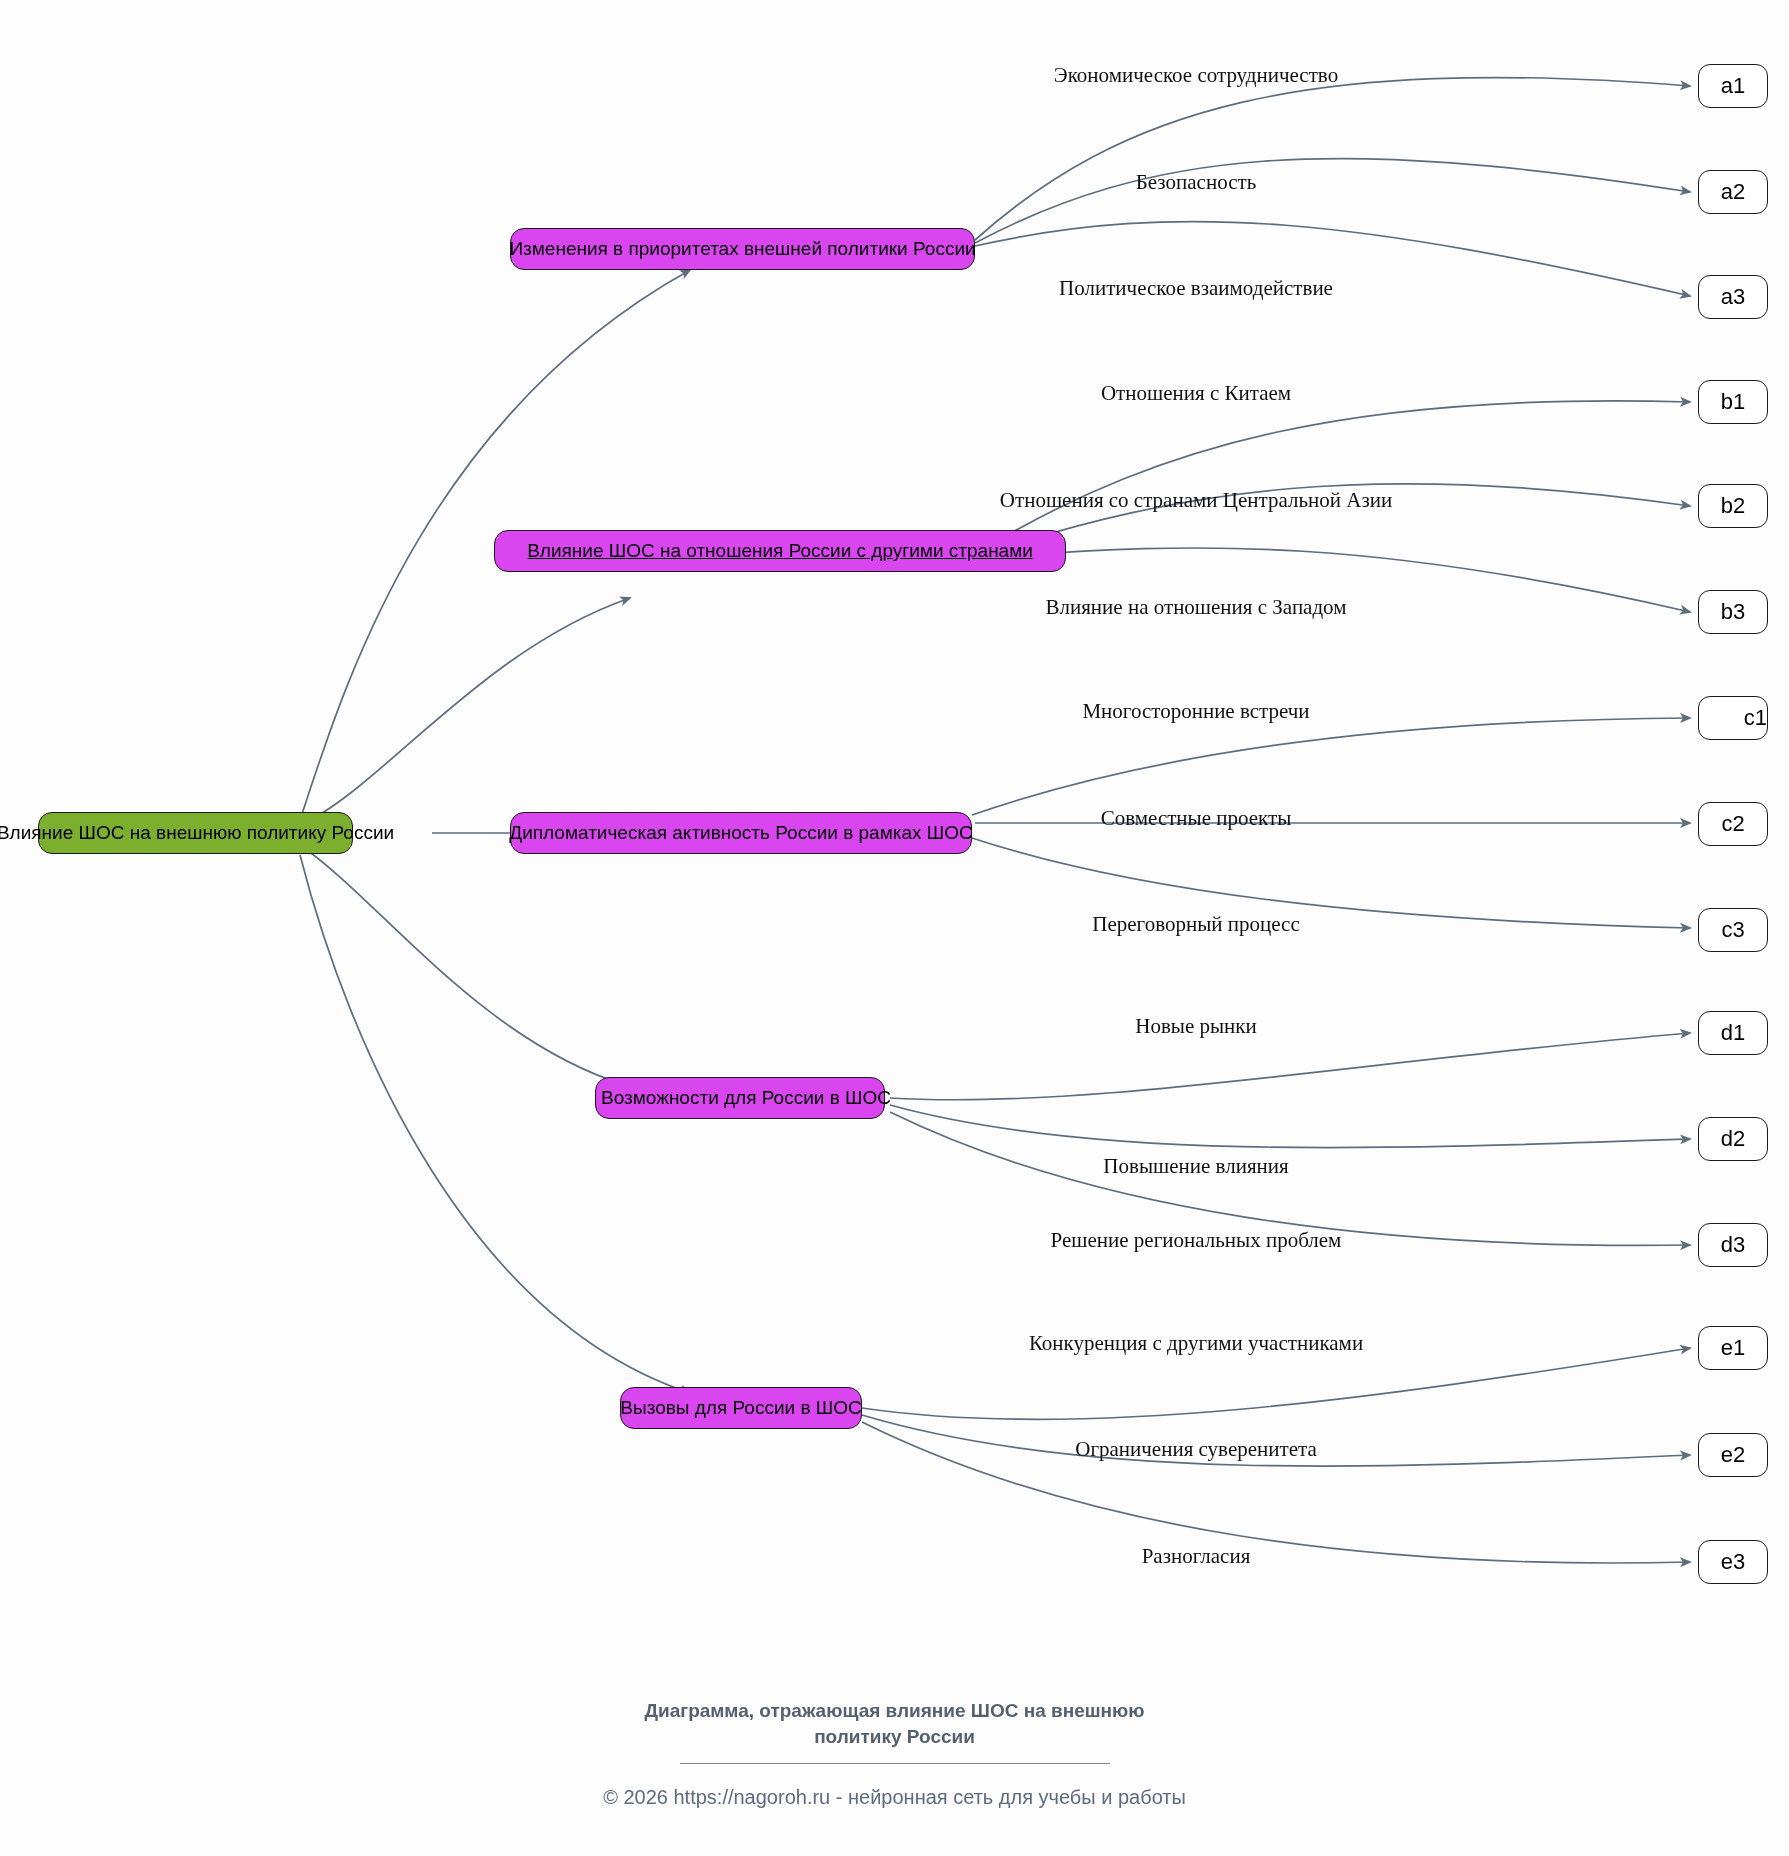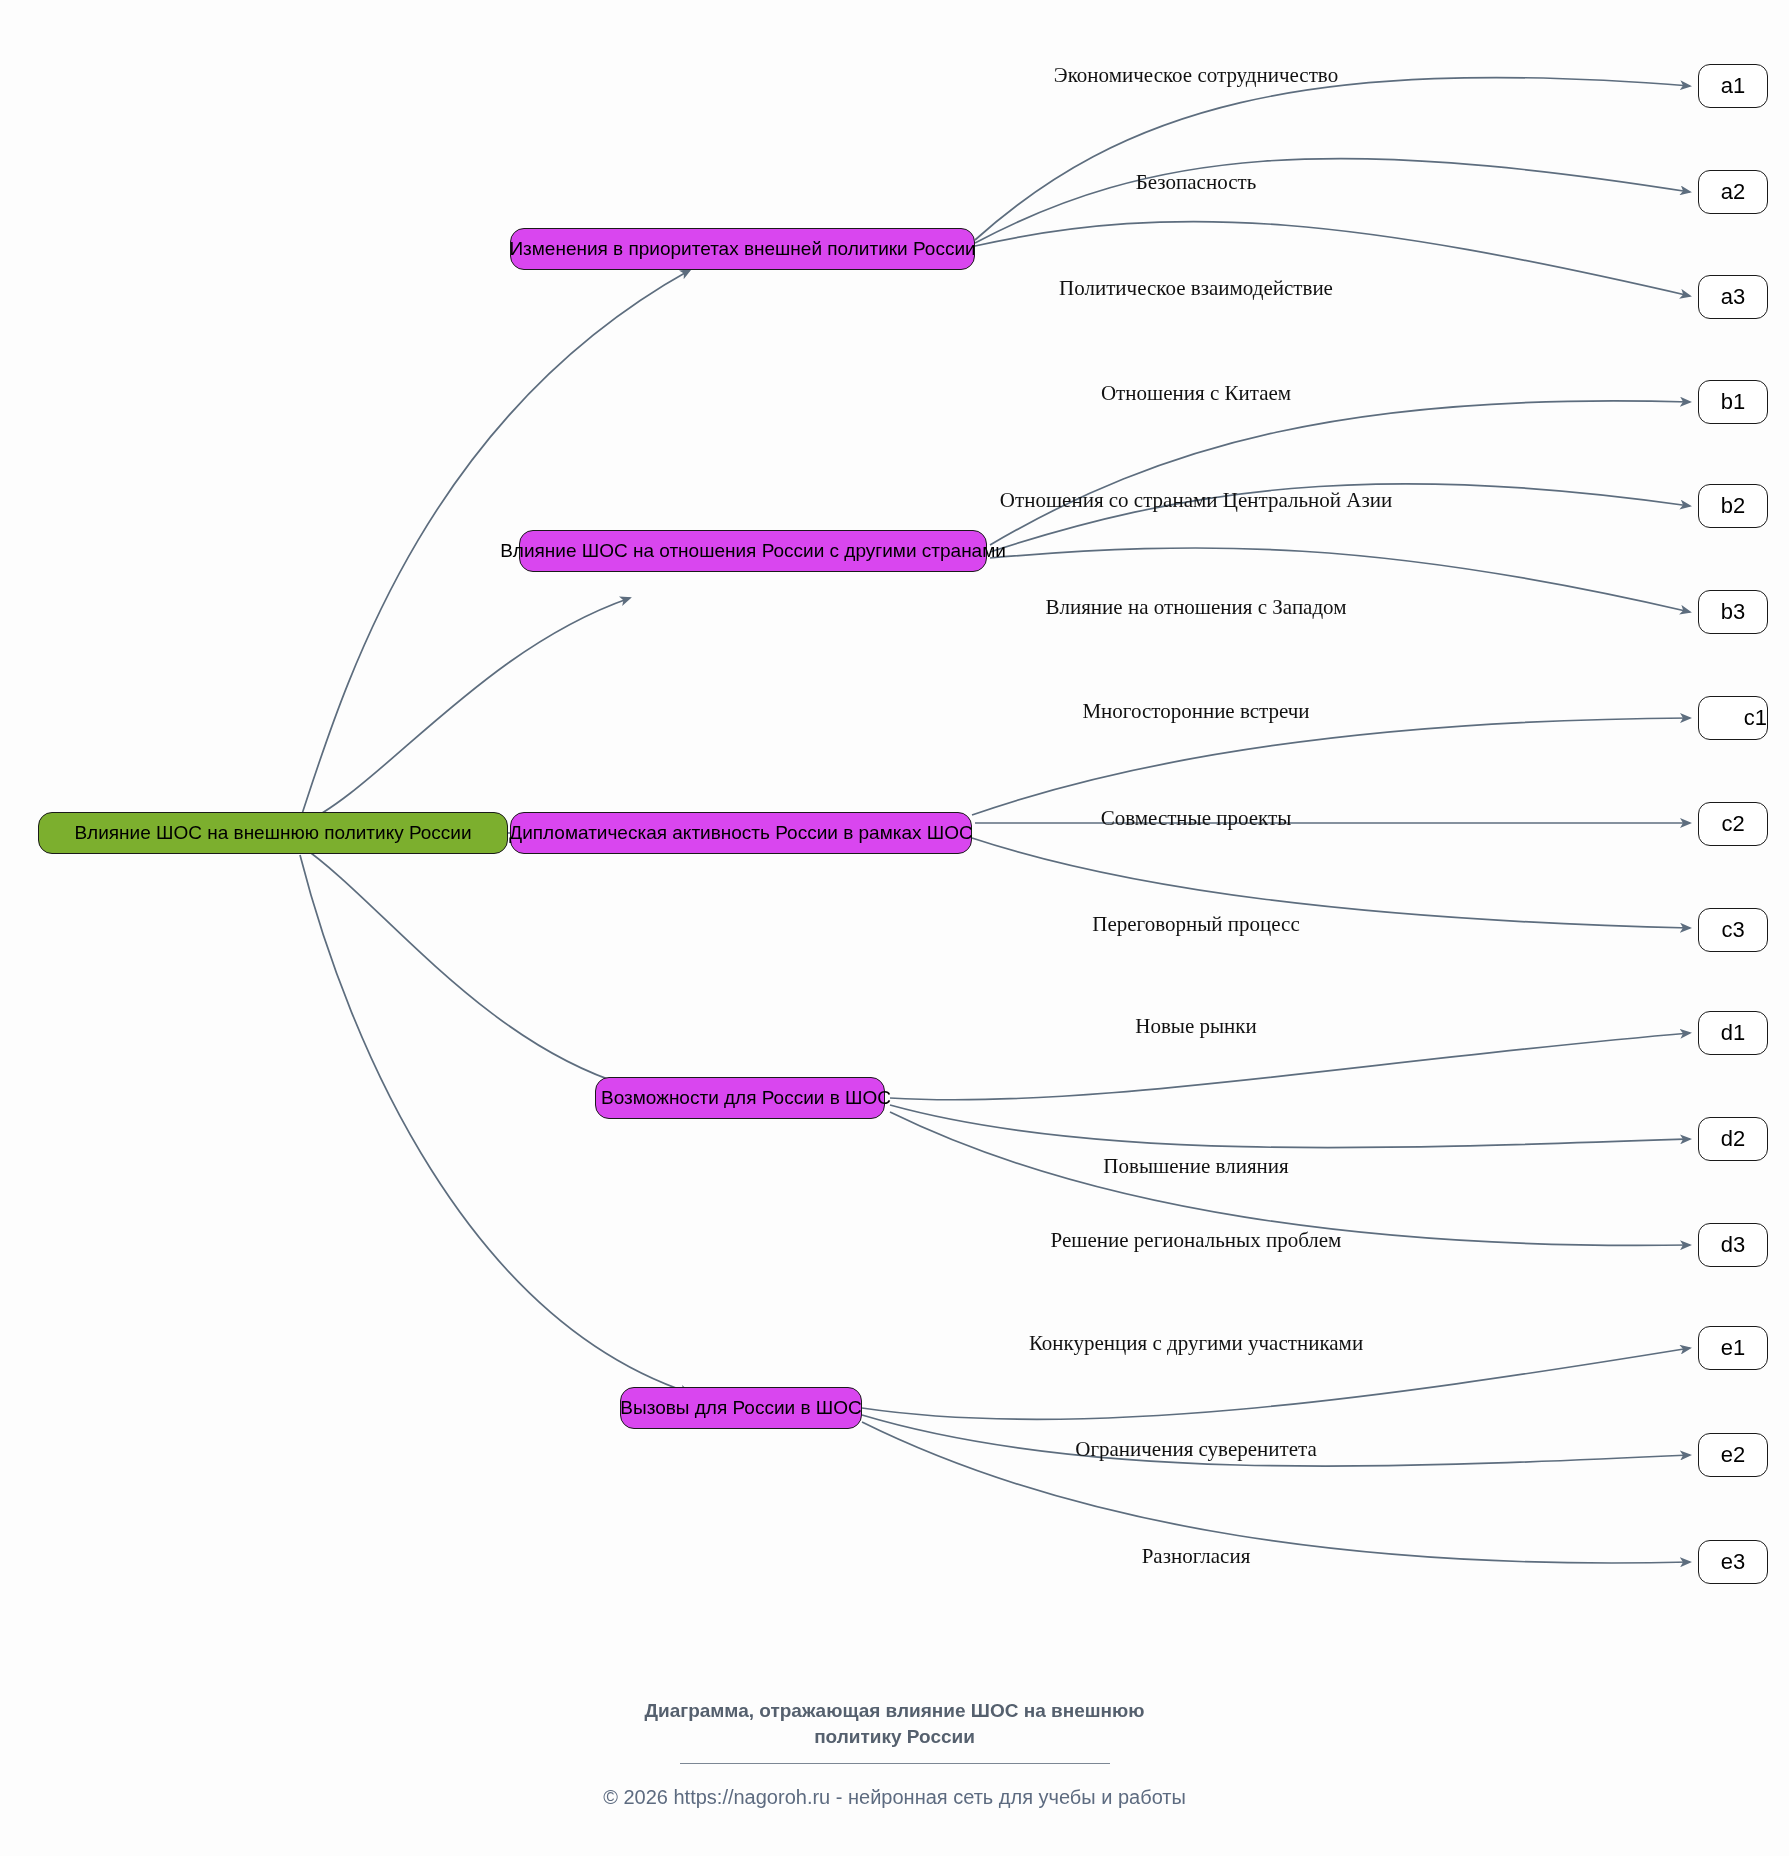--- a/index.html
+++ b/index.html
@@ -63,41 +63,41 @@
       <path d="M890,1105 C1090,1160 1370,1150 1690,1139"></path>
       <path d="M890,1112 C1090,1210 1370,1250 1690,1245"></path>
     </g>
     <g fill="none" stroke="#5D6D7E" stroke-width="1.7" marker-end="url(#arw)">
       <path d="M862,1408 C1080,1440 1370,1400 1690,1348"></path>
       <path d="M862,1415 C1080,1480 1370,1470 1690,1455"></path>
       <path d="M862,1422 C1080,1530 1370,1570 1690,1562"></path>
     </g>
   </svg>
 
-  <div class="node root" style="left:38px;top:812px;width:470px;">
+  <div class="node root" style="left:38px;top:812px;width:315px;">
     <span>Влияние ШОС на внешнюю политику России</span>
   </div>
 
   <div class="node branch" style="left:510px;top:228px;width:465px;">
     <span>Изменения в приоритетах внешней политики России</span>
   </div>
   <div class="elabel" style="left:1196px;top:75px;">Экономическое сотрудничество</div>
   <div class="elabel" style="left:1196px;top:182px;">Безопасность</div>
   <div class="elabel" style="left:1196px;top:288px;">Политическое взаимодействие</div>
   <div class="node leaf" style="left:1698px;top:64px;">
     <span>a1</span>
     </div>
   <div class="node leaf" style="left:1698px;top:170px;">
     <span>a2</span>
     </div>
   <div class="node leaf" style="left:1698px;top:275px;">
     <span>a3</span>
     </div>
 
-  <div class="node branch" style="left:519px;top:530px;width:468px;">
+  <div class="node branch" style="left:494px;top:530px;width:572px;text-decoration:underline;">
     <span>Влияние ШОС на отношения России с другими странами</span>
   </div>
   <div class="elabel" style="left:1196px;top:393px;">Отношения с Китаем</div>
   <div class="elabel" style="left:1196px;top:500px;">Отношения со странами Центральной Азии</div>
   <div class="elabel" style="left:1196px;top:607px;">Влияние на отношения с Западом</div>
   <div class="node leaf" style="left:1698px;top:380px;">
     <span>b1</span>
     </div>
   <div class="node leaf" style="left:1698px;top:484px;">
     <span>b2</span>

